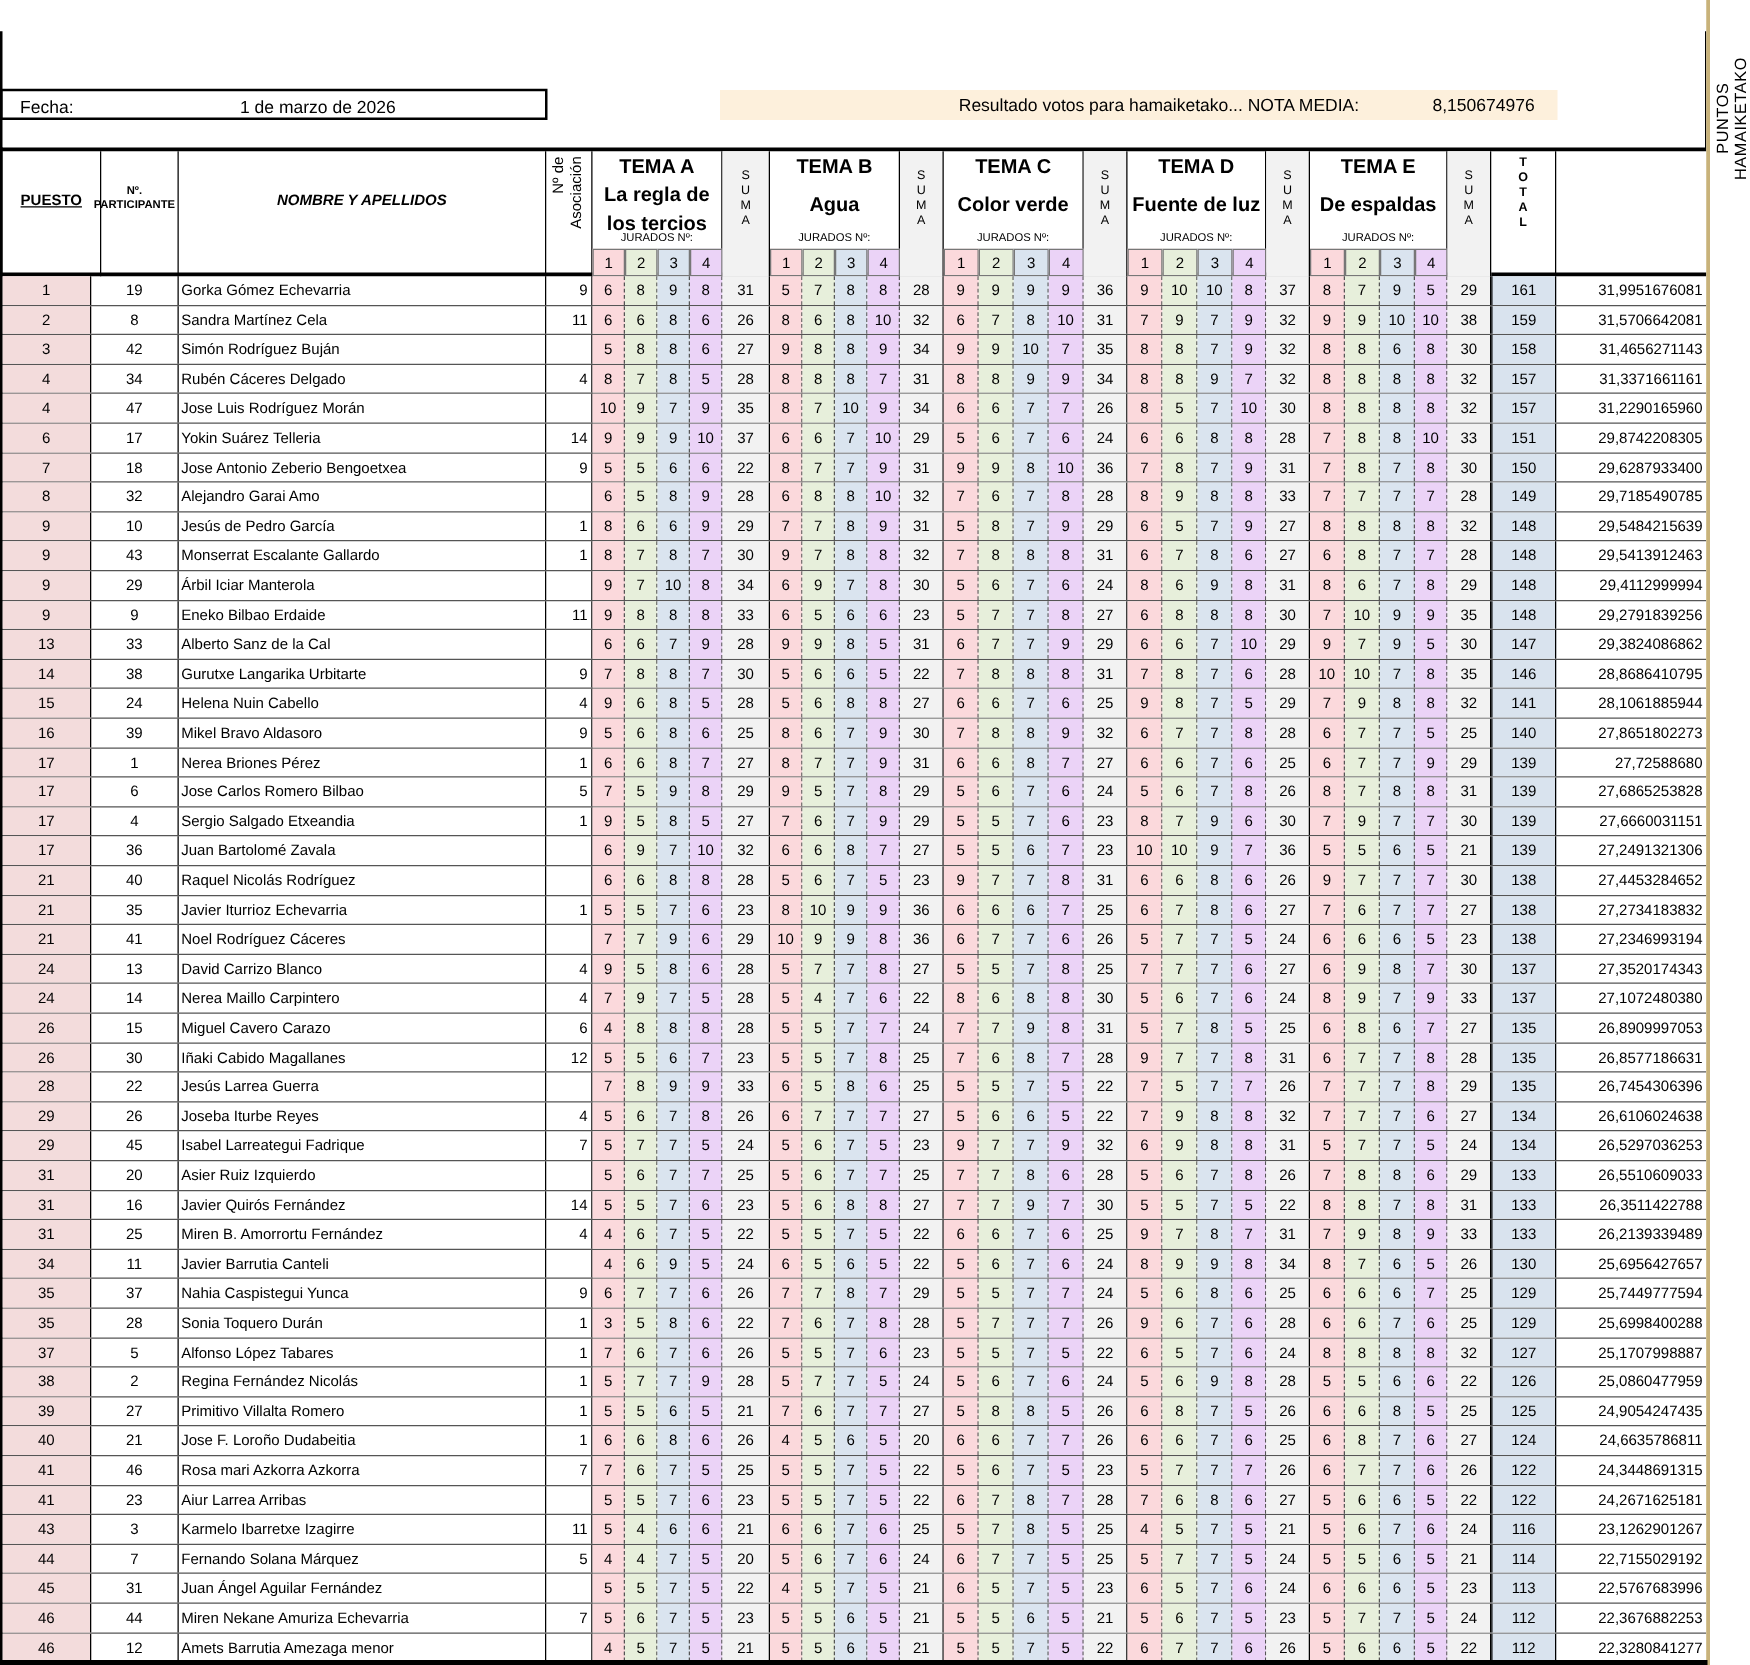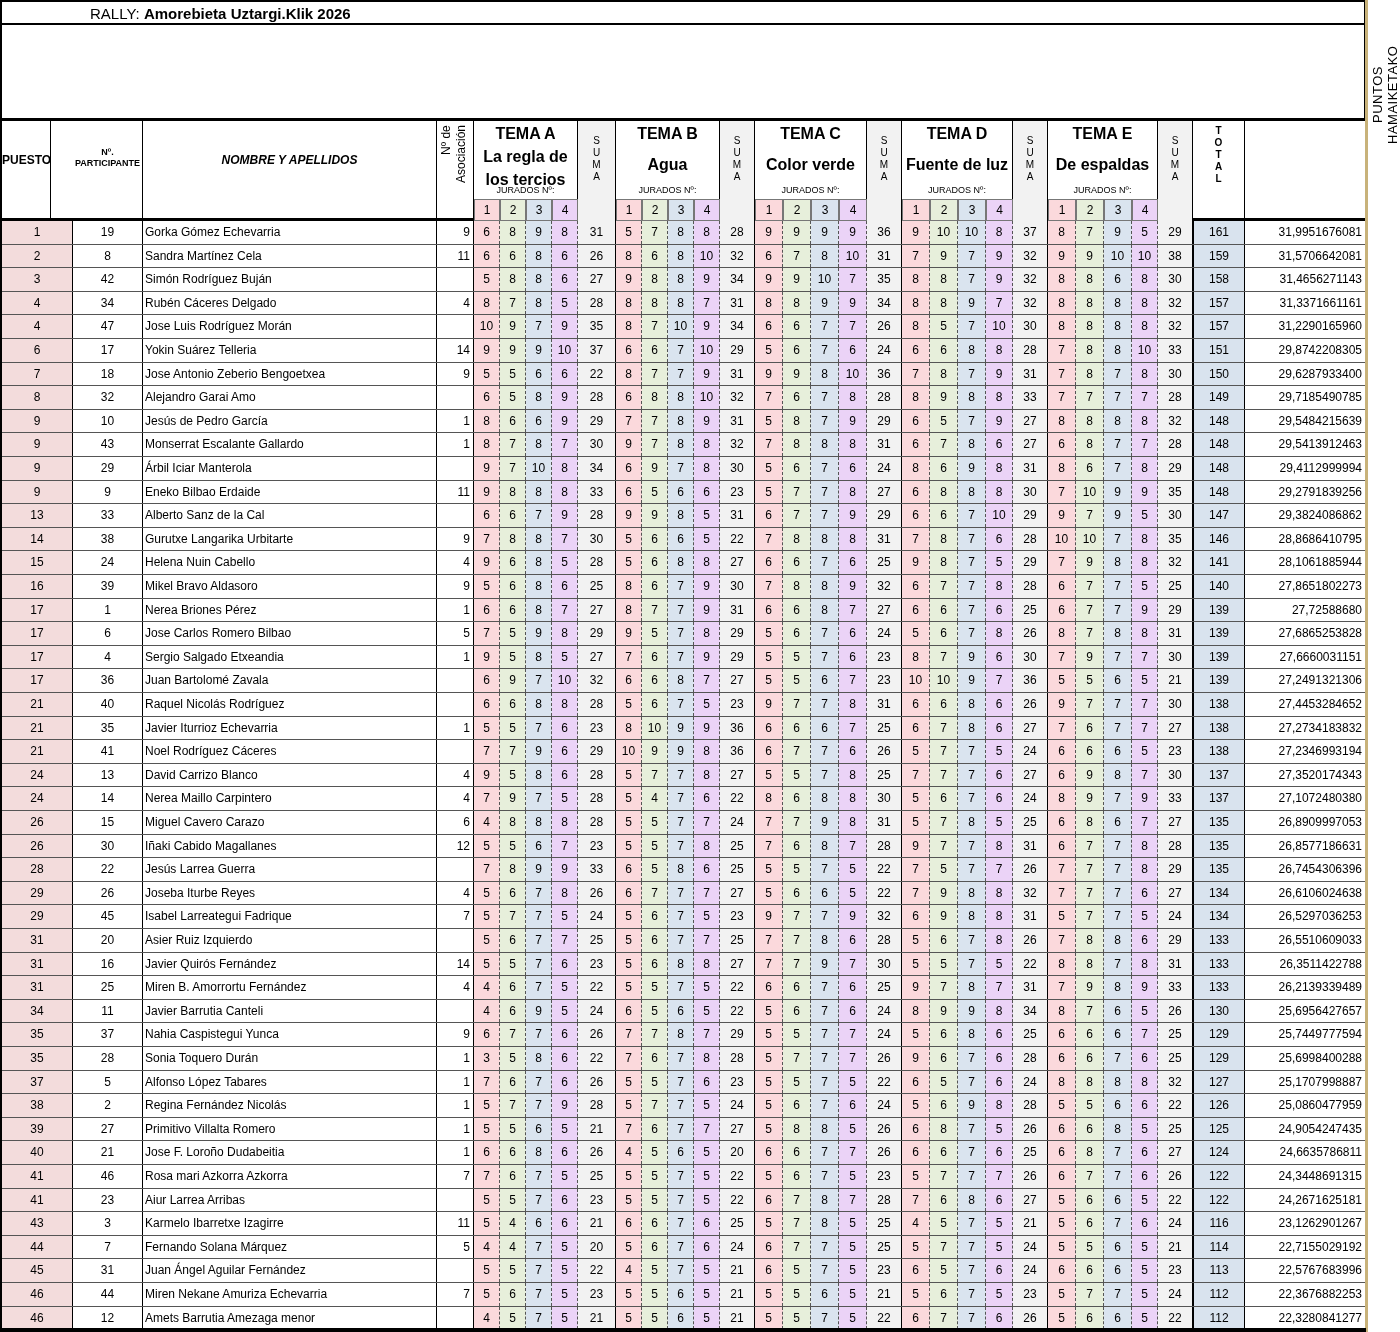--- a/index.html
+++ b/index.html
@@ -41,30 +41,35 @@
   .tot{background:#d9e3ee;}
   .pts{background:#fdf0dc;border-left:3px solid #c8b27a;}
   .frame-left{left:0;top:118px;width:2px;height:1214px;background:#000;}
   .frame-bottom{left:0;top:1328px;width:1366px;height:4px;background:#000;}
 </style>
 </head>
 <body>
 
 <div class="sheet">
 
-  <div class="abs title-row">
-    <span class="lbl"><span>RALLY:</span> <span class="val">Amorebieta Uztargi.Klik 2026</span></span>
-  </div>
 
   <div class="abs blank-row"></div>
 
+  <div class="abs fecha-box">
+    <span class="k">Fecha:</span>
+    <span class="v">1 de marzo de 2026</span>
+  </div>
 
+  <div class="abs nota-box">
+    <span class="k">Resultado votos para hamaiketako... NOTA MEDIA:</span>
+    <span class="v">8,150674976</span>
+  </div>
 
   <div class="abs hdr" id="hdr">
-      <div class="hc" style="left: 0px; width: 49px;">
+      <div class="hc" style="left: 0px; width: 79px; text-decoration: underline;">
         <div style="font-weight: bold; font-size: 12px; margin-top: 32px;">PUESTO</div>
       </div>
       <div class="hc" style="left: 71px; width: 70px;">
         <div style="font-weight: bold; font-size: 9px; line-height: 11px; margin-top: 26px;">
           <div>Nº.</div>
           <div>PARTICIPANTE</div>
         </div>
       </div>
       <div class="hc" style="left: 141px; width: 294px; font-style: italic;">
         <div style="font-weight: bold; font-size: 12px; margin-top: 32px;">NOMBRE Y APELLIDOS</div>

